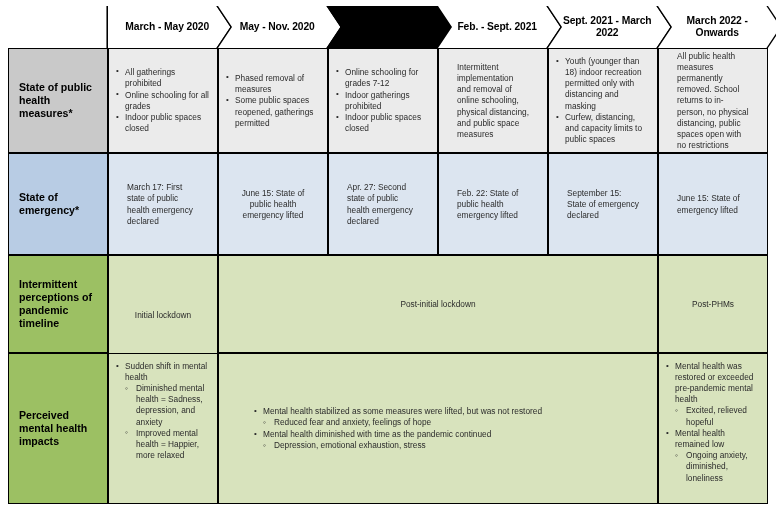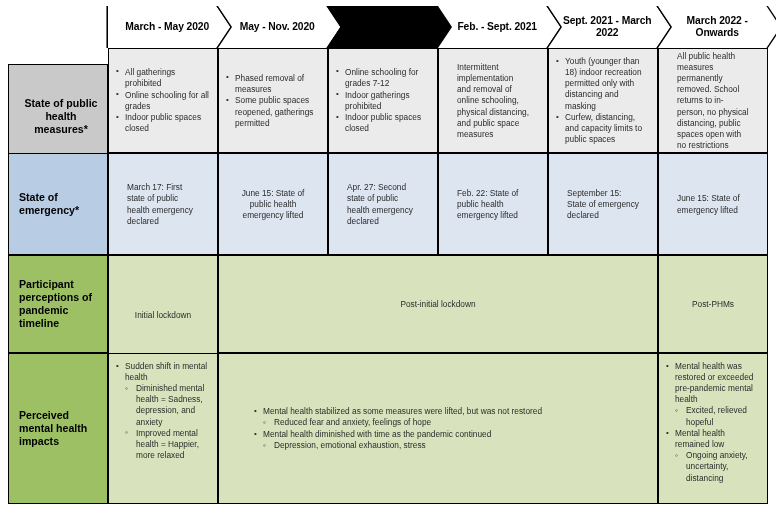--- a/index.html
+++ b/index.html
@@ -163,21 +163,21 @@
       <div class="chev-outline mid" style="left: 438.4px; width: 125.6px; background: rgb(0, 0, 0);"></div>
       <div class="chev mid" style="left: 440px; width: 122.4px; background: rgb(255, 255, 255);">
         <span class="lbl">Sept. 2021 - March 2022</span>
       </div>
       <div class="chev-outline mid" style="left: 548.4px; width: 125.6px; background: rgb(0, 0, 0);"></div>
       <div class="chev mid" style="left: 550px; width: 122.4px; background: rgb(255, 255, 255);">
         <span class="lbl">March 2022 - Onwards</span>
       </div>
     </div>
   <div class="grid" id="grid">
-      <div class="cell rowlabel" style="left: 0px; top: 16px; width: 100px; height: 105px; background: rgb(201, 201, 201); text-align: center;">State of public health measures*</div>
+      <div class="cell rowlabel" style="left: 0px; top: 0px; width: 100px; height: 105px; background: rgb(201, 201, 201);">State of public health measures*</div>
       <div class="cell body-cell vcenter" style="left: 100px; top: 0px; width: 110px; height: 105px; background: rgb(235, 235, 235);">
         <div style="width: 100%;">
           <ul class="b">
             <li>All gatherings prohibited</li>
             <li>Online schooling for all grades</li>
             <li>Indoor public spaces closed</li>
           </ul>
         </div>
       </div>
       <div class="cell body-cell vcenter" style="left: 210px; top: 0px; width: 110px; height: 105px; background: rgb(235, 235, 235);">
@@ -239,21 +239,21 @@
       <div class="cell body-cell vcenter" style="left: 540px; top: 105px; width: 110px; height: 102px; background: rgb(220, 229, 240);">
         <div style="width: 100%;">
           <p class="plain-p">September 15: State of emergency declared</p>
         </div>
       </div>
       <div class="cell body-cell vcenter" style="left: 650px; top: 105px; width: 110px; height: 102px; background: rgb(220, 229, 240);">
         <div style="width: 100%;">
           <p class="plain-p">June 15: State of emergency lifted</p>
         </div>
       </div>
-      <div class="cell rowlabel" style="left: 0px; top: 207px; width: 100px; height: 98px; background: rgb(156, 192, 99);">Participant perceptions of pandemic timeline</div>
+      <div class="cell rowlabel" style="left: 0px; top: 207px; width: 100px; height: 98px; background: rgb(156, 192, 99);">Intermittent perceptions of pandemic timeline</div>
       <div class="cell body-cell ccenter" style="left: 100px; top: 207px; width: 110px; height: 121px; background: rgb(216, 227, 189);">
         <p class="plain-p">Initial lockdown</p>
       </div>
       <div class="cell body-cell ccenter" style="left: 210px; top: 207px; width: 440px; height: 98px; background: rgb(216, 227, 189);">
         <p class="plain-p">Post-initial lockdown</p>
       </div>
       <div class="cell body-cell ccenter" style="left: 650px; top: 207px; width: 110px; height: 98px; background: rgb(216, 227, 189);">
         <p class="plain-p">Post-PHMs</p>
       </div>
       <div class="cell rowlabel" style="left: 0px; top: 305px; width: 100px; height: 151px; background: rgb(156, 192, 99);">Perceived mental health impacts</div>
@@ -279,19 +279,19 @@
           </ul>
         </div>
       </div>
       <div class="cell body-cell " style="left: 650px; top: 305px; width: 110px; height: 151px; background: rgb(216, 227, 189);">
         <div style="width: 100%;">
           <ul class="b">
             <li>Mental health was restored or exceeded pre-pandemic mental health<ul class="c">
                 <li>Excited, relieved hopeful</li>
               </ul></li>
             <li>Mental health remained low<ul class="c">
-                <li>Ongoing anxiety, uncertainty, distancing</li>
+                <li>Ongoing anxiety, diminished, loneliness</li>
               </ul></li>
           </ul>
         </div>
       </div>
     </div>
 </div>
 
 </body></html>

